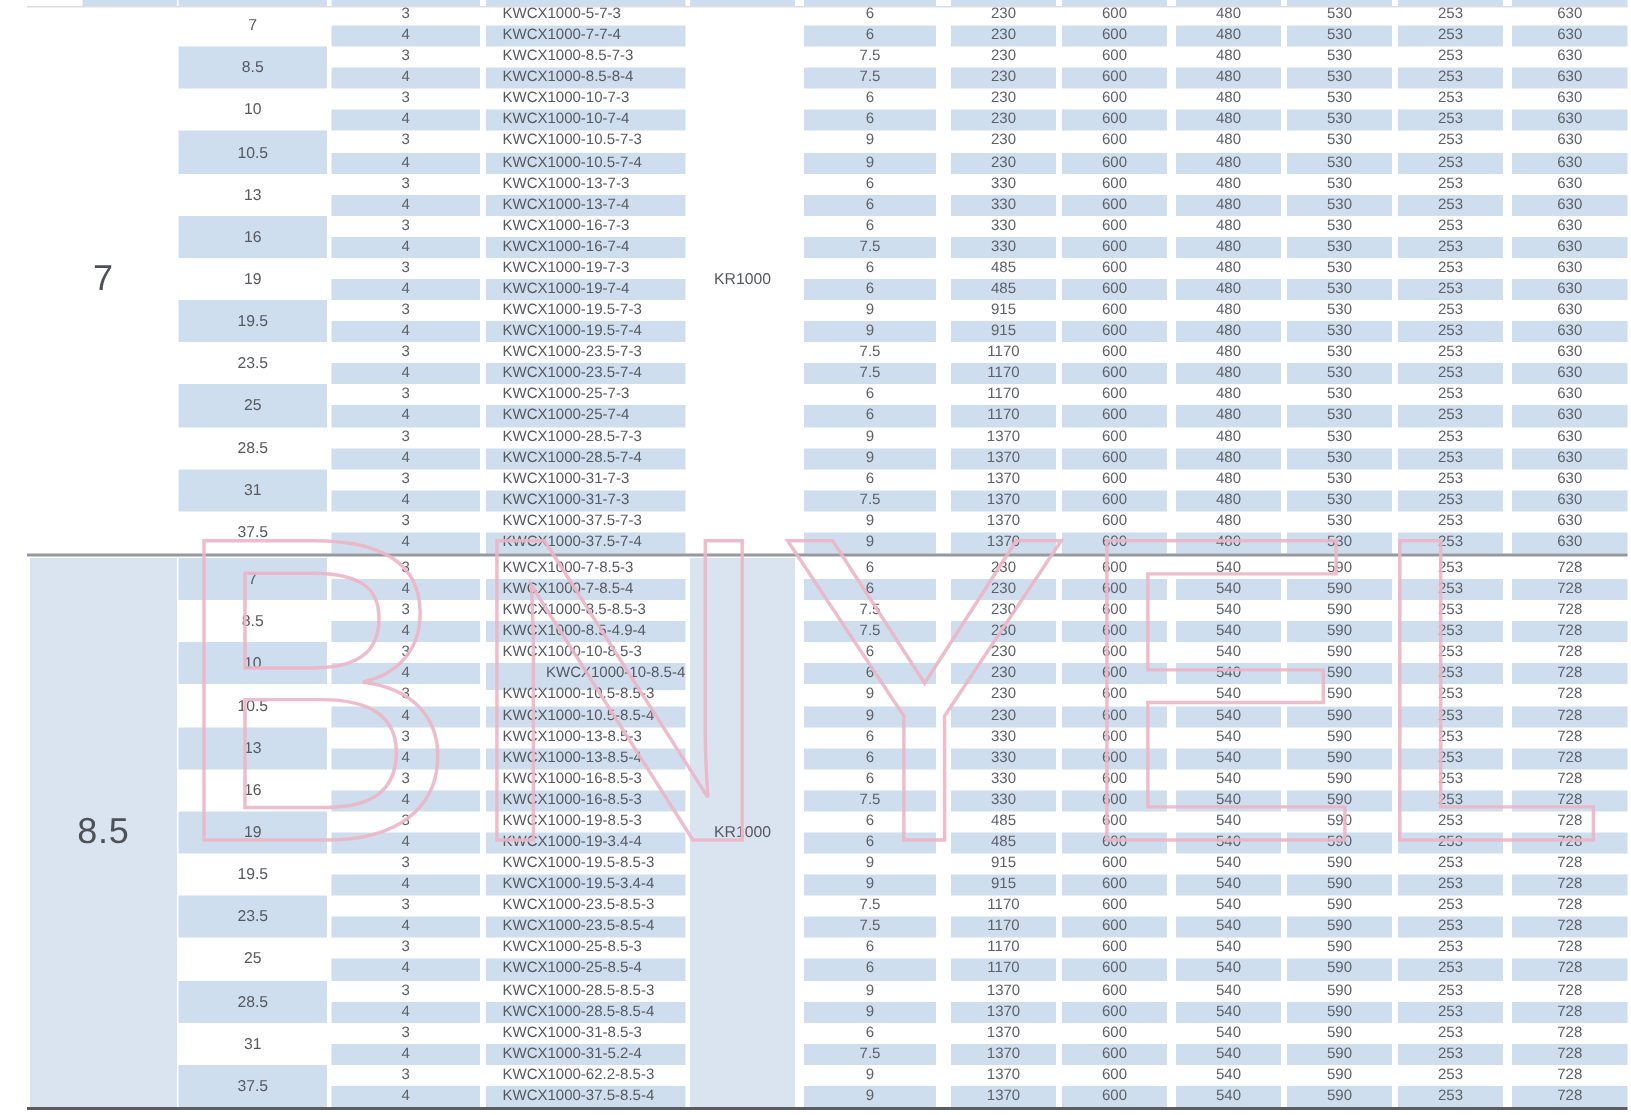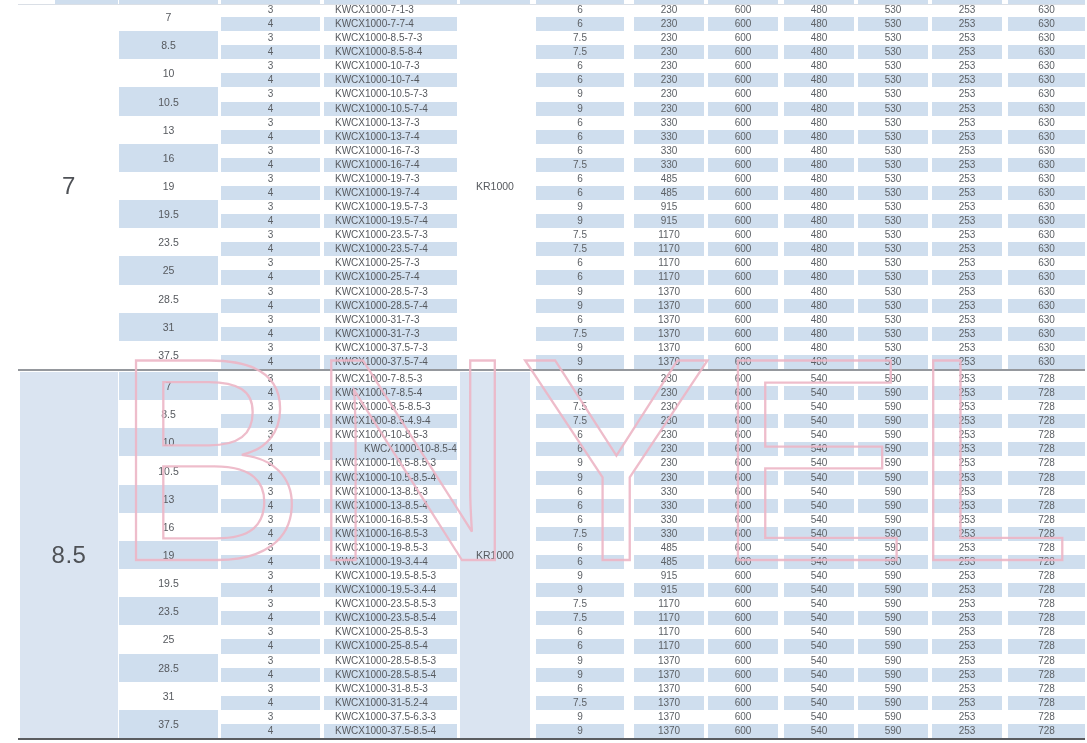--- a/index.html
+++ b/index.html
@@ -46,21 +46,21 @@
         <div class="merged" style="left: 20px; width: 98px; top: 0px; height: 366px;">
           <span class="group-label">7</span>
         </div>
         <div class="merged" style="left: 460px; width: 70px; top: 0px; height: 366px;">
           <span class="kr-label">KR1000</span>
         </div>
         <div class="merged" style="left: 119px; width: 99px; top: 0px; height: 28.1538px;">
           <span class="sub-label">7</span>
         </div>
         <div class="cell" style="left: 221px; width: 99px; top: 0px; height: 14.0769px; line-height: 14.0769px;">3</div>
-        <div class="cell model" style="left: 324px; width: 133px; top: 0px; height: 14.0769px; line-height: 14.0769px;">KWCX1000-7-1-3</div>
+        <div class="cell model" style="left: 324px; width: 133px; top: 0px; height: 14.0769px; line-height: 14.0769px;">KWCX1000-5-7-3</div>
         <div class="cell" style="left: 536px; width: 88px; top: 0px; height: 14.0769px; line-height: 14.0769px;">6</div>
         <div class="cell" style="left: 634px; width: 70px; top: 0px; height: 14.0769px; line-height: 14.0769px;">230</div>
         <div class="cell" style="left: 708px; width: 70px; top: 0px; height: 14.0769px; line-height: 14.0769px;">600</div>
         <div class="cell" style="left: 784px; width: 70px; top: 0px; height: 14.0769px; line-height: 14.0769px;">480</div>
         <div class="cell" style="left: 858px; width: 70px; top: 0px; height: 14.0769px; line-height: 14.0769px;">530</div>
         <div class="cell" style="left: 932px; width: 70px; top: 0px; height: 14.0769px; line-height: 14.0769px;">253</div>
         <div class="cell" style="left: 1008px; width: 77px; top: 0px; height: 14.0769px; line-height: 14.0769px;">630</div>
         <div class="cell stripe" style="left: 221px; width: 99px; top: 14.0769px; height: 14.0769px; line-height: 14.0769px;">4</div>
         <div class="cell model stripe" style="left: 324px; width: 133px; top: 14.0769px; height: 14.0769px; line-height: 14.0769px;">KWCX1000-7-7-4</div>
         <div class="cell stripe" style="left: 536px; width: 88px; top: 14.0769px; height: 14.0769px; line-height: 14.0769px;">6</div>
@@ -579,21 +579,21 @@
         <div class="cell stripe" style="left: 634px; width: 70px; top: 323.769px; height: 14.0769px; line-height: 14.0769px;">1370</div>
         <div class="cell stripe" style="left: 708px; width: 70px; top: 323.769px; height: 14.0769px; line-height: 14.0769px;">600</div>
         <div class="cell stripe" style="left: 784px; width: 70px; top: 323.769px; height: 14.0769px; line-height: 14.0769px;">540</div>
         <div class="cell stripe" style="left: 858px; width: 70px; top: 323.769px; height: 14.0769px; line-height: 14.0769px;">590</div>
         <div class="cell stripe" style="left: 932px; width: 70px; top: 323.769px; height: 14.0769px; line-height: 14.0769px;">253</div>
         <div class="cell stripe" style="left: 1008px; width: 77px; top: 323.769px; height: 14.0769px; line-height: 14.0769px;">728</div>
         <div class="merged stripe" style="left: 119px; width: 99px; top: 337.846px; height: 28.1538px;">
           <span class="sub-label">37.5</span>
         </div>
         <div class="cell" style="left: 221px; width: 99px; top: 337.846px; height: 14.0769px; line-height: 14.0769px;">3</div>
-        <div class="cell model" style="left: 324px; width: 133px; top: 337.846px; height: 14.0769px; line-height: 14.0769px;">KWCX1000-37.5-6.3-3</div>
+        <div class="cell model" style="left: 324px; width: 133px; top: 337.846px; height: 14.0769px; line-height: 14.0769px;">KWCX1000-62.2-8.5-3</div>
         <div class="cell" style="left: 536px; width: 88px; top: 337.846px; height: 14.0769px; line-height: 14.0769px;">9</div>
         <div class="cell" style="left: 634px; width: 70px; top: 337.846px; height: 14.0769px; line-height: 14.0769px;">1370</div>
         <div class="cell" style="left: 708px; width: 70px; top: 337.846px; height: 14.0769px; line-height: 14.0769px;">600</div>
         <div class="cell" style="left: 784px; width: 70px; top: 337.846px; height: 14.0769px; line-height: 14.0769px;">540</div>
         <div class="cell" style="left: 858px; width: 70px; top: 337.846px; height: 14.0769px; line-height: 14.0769px;">590</div>
         <div class="cell" style="left: 932px; width: 70px; top: 337.846px; height: 14.0769px; line-height: 14.0769px;">253</div>
         <div class="cell" style="left: 1008px; width: 77px; top: 337.846px; height: 14.0769px; line-height: 14.0769px;">728</div>
         <div class="cell stripe" style="left: 221px; width: 99px; top: 351.923px; height: 14.0769px; line-height: 14.0769px;">4</div>
         <div class="cell model stripe" style="left: 324px; width: 133px; top: 351.923px; height: 14.0769px; line-height: 14.0769px;">KWCX1000-37.5-8.5-4</div>
         <div class="cell stripe" style="left: 536px; width: 88px; top: 351.923px; height: 14.0769px; line-height: 14.0769px;">9</div>

